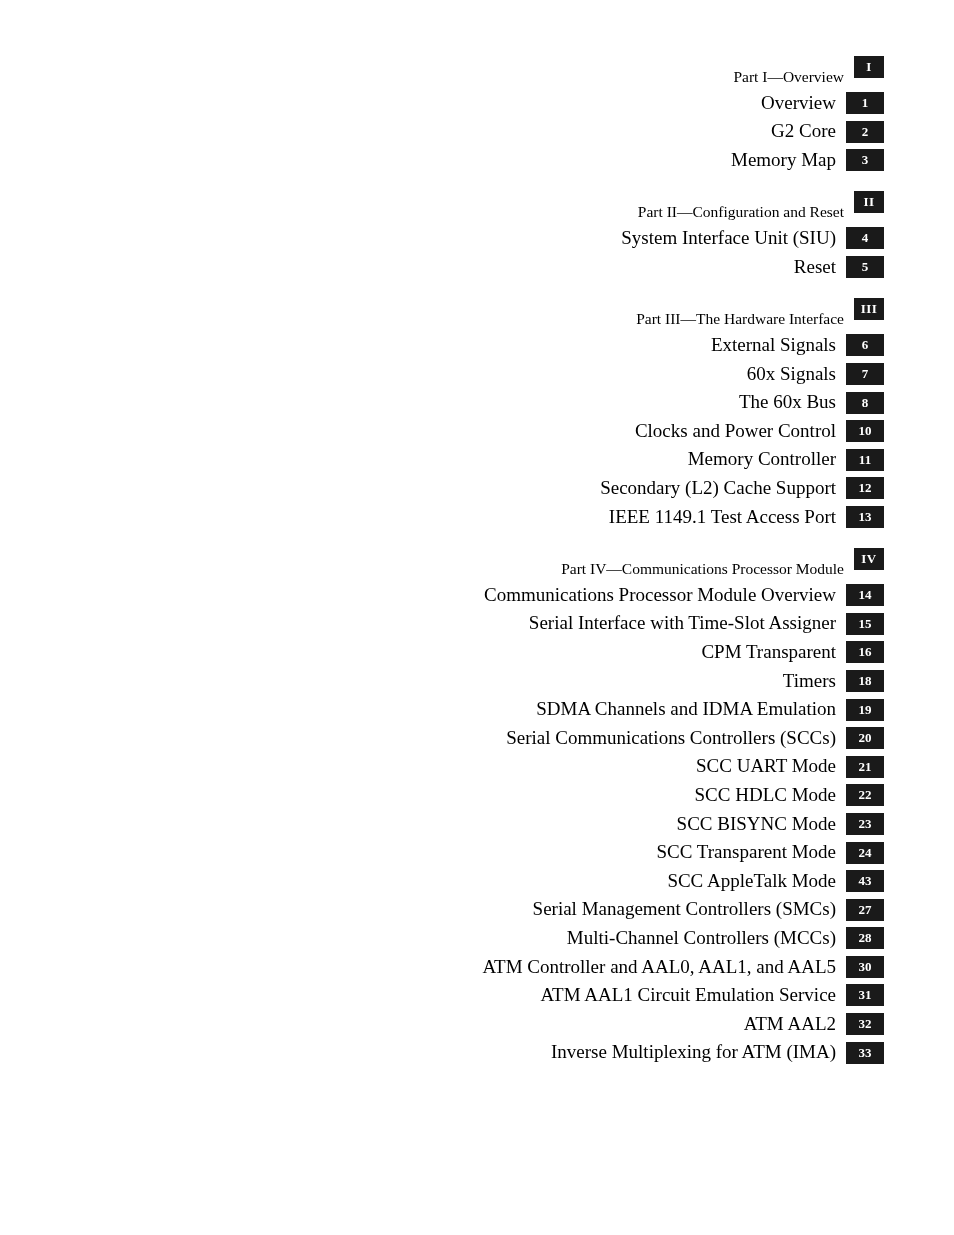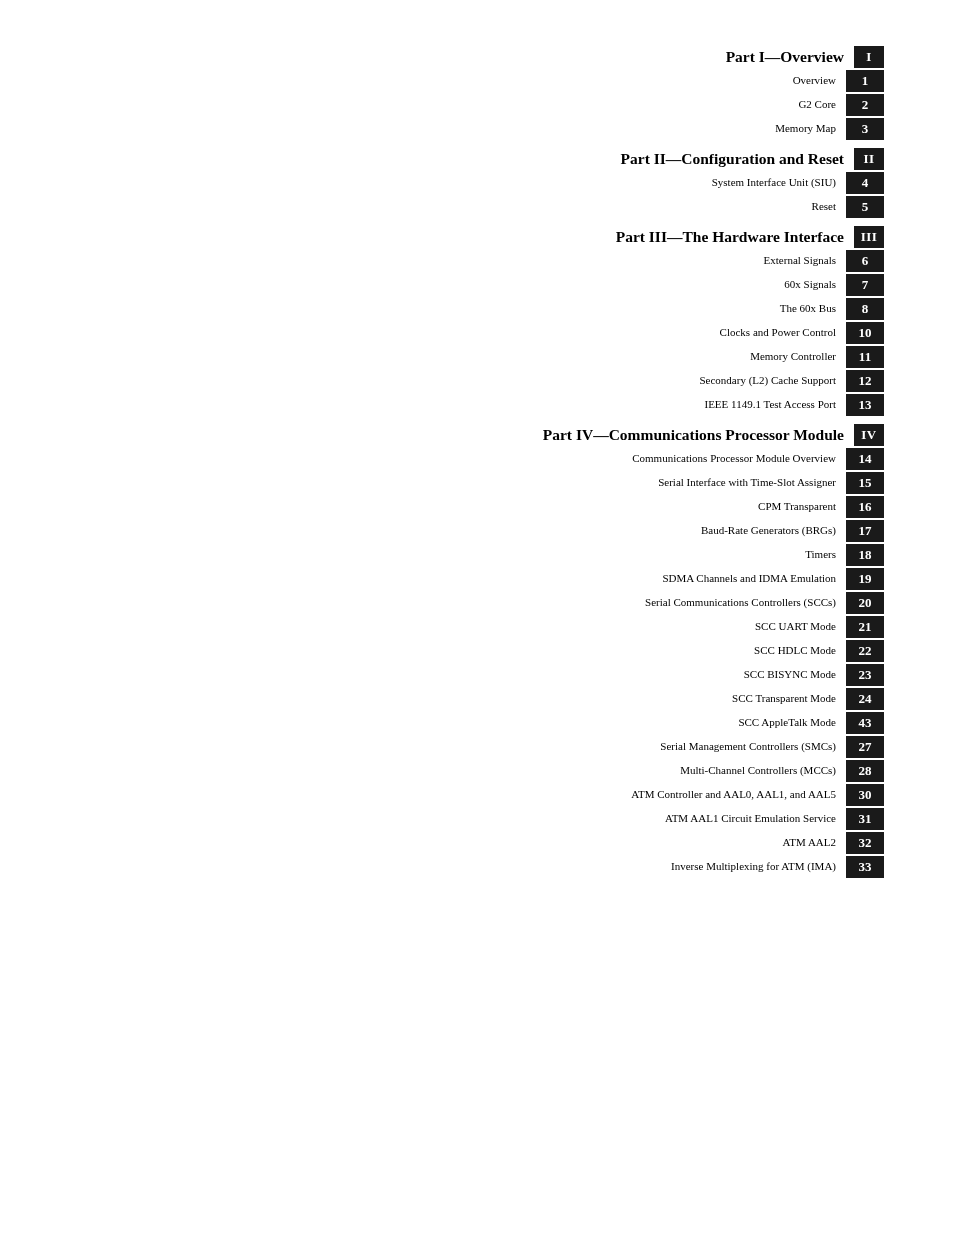--- a/index.html
+++ b/index.html
@@ -21,30 +21,31 @@
 
     .toc-row {
       display: flex;
       align-items: center;
       justify-content: flex-end;
       width: 100%;
       margin-bottom: 2px;
     }
 
     .toc-label {
-      font-size: 11px;
+      font-size: 19px;
       text-align: right;
       flex: 1;
       padding-right: 10px;
       line-height: 1.4;
     }
 
     .toc-label.bold {
-      font-weight: bold;
+      font-weight: normal;
       font-size: 15.5px;
+      margin-top: 20px;
     }
 
     .toc-badge {
       display: inline-flex;
       align-items: center;
       justify-content: center;
       background: #1a1a1a;
       color: #ffffff;
       font-weight: bold;
       font-size: 13px;
@@ -138,24 +139,20 @@
     </div>
     <div class="toc-row">
       <span class="toc-label">Serial Interface with Time-Slot Assigner</span>
       <span class="toc-badge">15</span>
     </div>
     <div class="toc-row">
       <span class="toc-label">CPM Transparent</span>
       <span class="toc-badge">16</span>
     </div>
     <div class="toc-row">
-      <span class="toc-label">Baud-Rate Generators (BRGs)</span>
-      <span class="toc-badge">17</span>
-    </div>
-    <div class="toc-row">
       <span class="toc-label">Timers</span>
       <span class="toc-badge">18</span>
     </div>
     <div class="toc-row">
       <span class="toc-label">SDMA Channels and IDMA Emulation</span>
       <span class="toc-badge">19</span>
     </div>
     <div class="toc-row">
       <span class="toc-label">Serial Communications Controllers (SCCs)</span>
       <span class="toc-badge">20</span>

